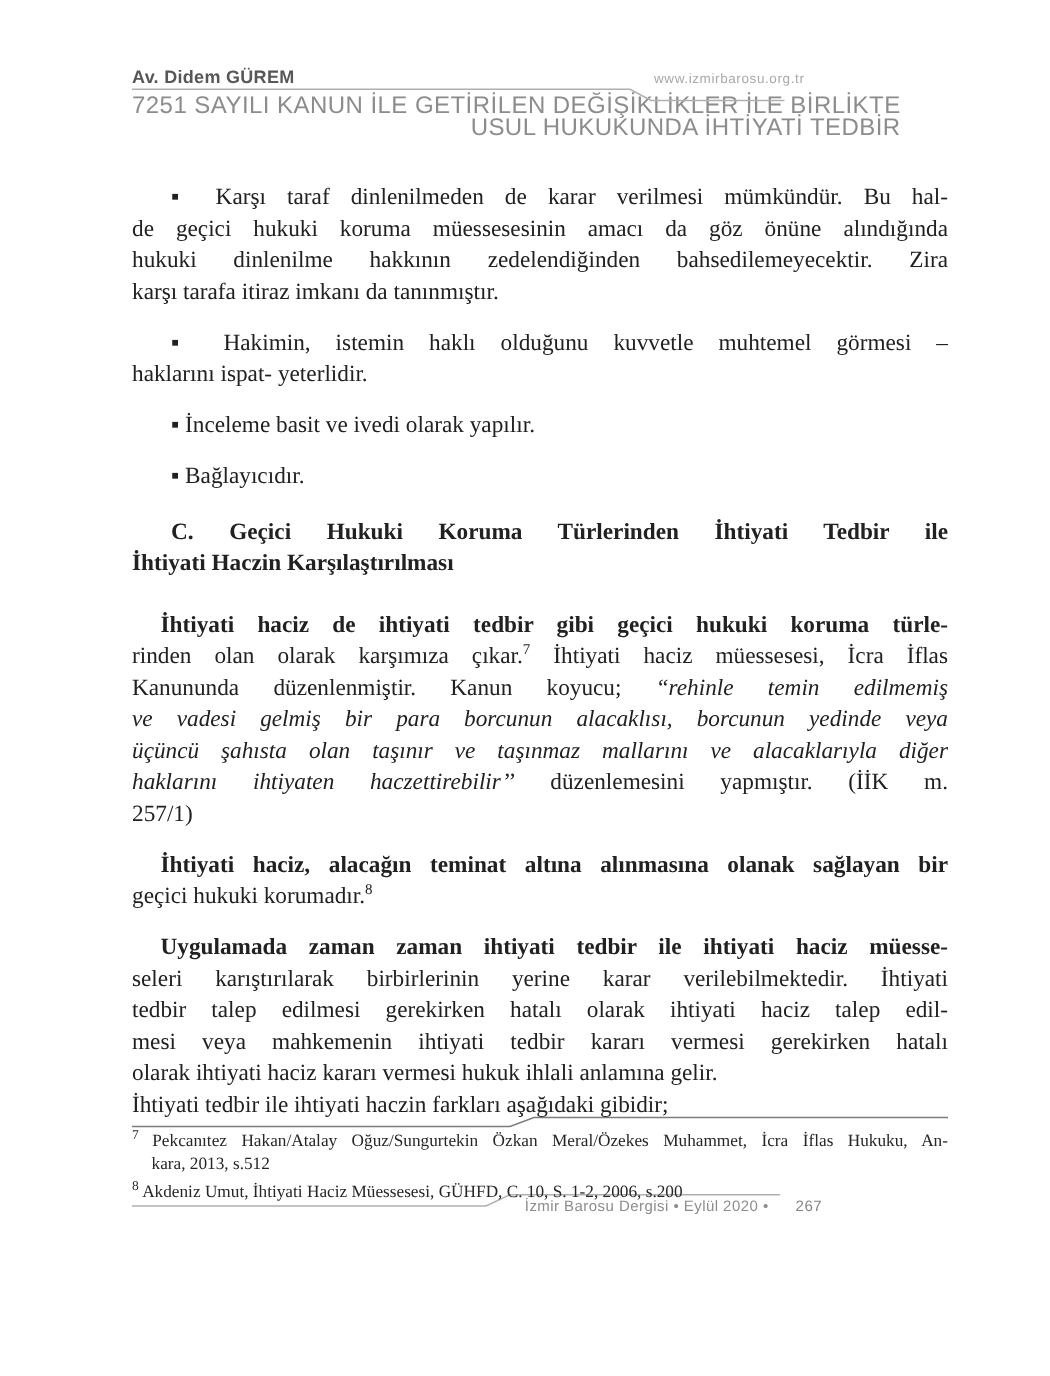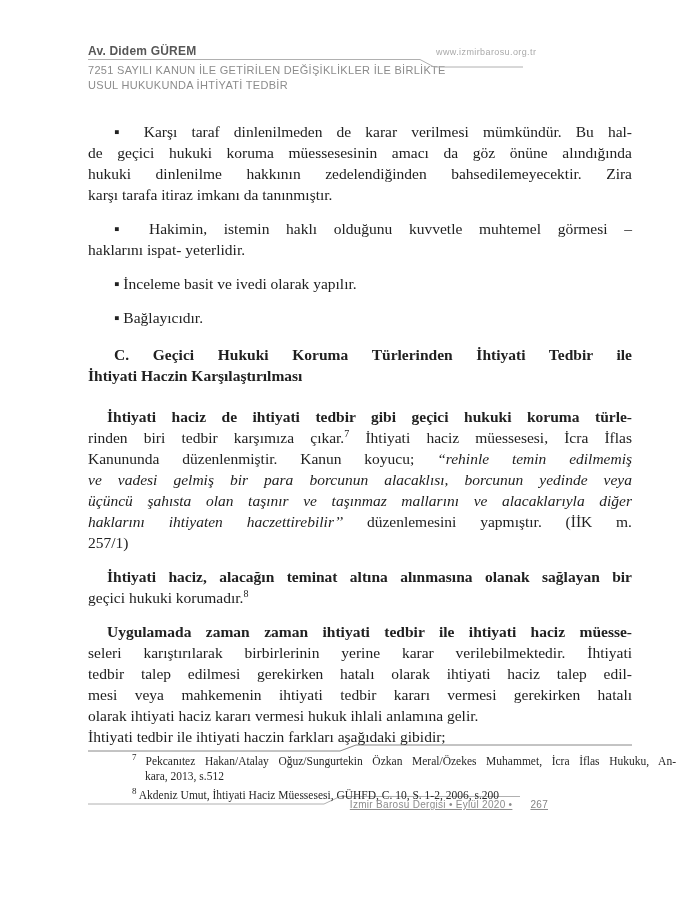--- a/index.html
+++ b/index.html
@@ -5,45 +5,45 @@
   html,body{margin:0;padding:0;background:#ffffff;}
   .page{position:relative;width:700px;height:917px;background:#ffffff;overflow:hidden;
         font-family:"Liberation Serif","DejaVu Serif",serif;color:#212121;padding-left:28px;}
 
   
   .author{position:absolute;left:88px;top:44px;font-family:"Liberation Sans","DejaVu Sans",sans-serif;
           font-size:12px;font-weight:bold;color:#575757;letter-spacing:.2px;}
   .site-url{position:absolute;left:436px;top:47px;font-family:"Liberation Sans","DejaVu Sans",sans-serif;
           font-size:9px;color:#a9a9a9;letter-spacing:.4px;}
   .doc-title{position:absolute;left:88px;top:63px;font-family:"Liberation Sans","DejaVu Sans",sans-serif;
-          font-size:11px;line-height:15px;color:#8c8c8c;letter-spacing:.3px;}
+          font-size:16px;line-height:15px;color:#8c8c8c;letter-spacing:.3px;text-align:right;}
 
   
   .rules{position:absolute;left:0;top:0;pointer-events:none;}
 
   
   .content{position:absolute;left:88px;top:121px;width:544px;font-size:15.5px;line-height:21px;}
   .para{margin:0 0 13px 0;}
   .para.heading{font-weight:bold;margin-top:16px;margin-bottom:20px;}
   .bline{text-align:justify;text-align-last:justify;text-justify:inter-word;}
   .bline.last{text-align-last:left;}
   .para.bullet .bline.indent,.para.heading .bline.indent{text-indent:26px;}
   .para.plain .bline.indent{text-indent:19px;font-weight:bold;}
   .content .sup{vertical-align:super;font-size:10px;line-height:0;}
   .i{font-style:italic;}
 
   
-  .footnotes{position:absolute;left:88px;top:754px;width:544px;font-size:11.5px;line-height:15px;color:#262626;margin-left:44px;}
+  .footnotes{position:absolute;left:88px;top:754px;width:544px;font-size:11.5px;line-height:15px;color:#262626;}
   .footnotes .para{margin:0 0 4px 0;}
   .footnotes .bline.indent{padding-left:13px;text-indent:0;}
   .footnotes .sup{vertical-align:super;font-size:9px;line-height:0;}
 
   
   .footer-row{position:absolute;top:799px;right:180px;display:flex;align-items:baseline;gap:18px;
-          font-family:"Liberation Sans","DejaVu Sans",sans-serif;font-size:10px;color:#8c8c8c;letter-spacing:.3px;text-decoration:underline;}
+          font-family:"Liberation Sans","DejaVu Sans",sans-serif;font-size:10px;color:#8c8c8c;letter-spacing:.3px;}
   .footer-row .pagenum{color:#858585;}
 </style>
 </head>
 <body>
 
 <div class="page">
 
   <div class="author">Av. Didem GÜREM</div>
   <div class="site-url">www.izmirbarosu.org.tr</div>
   <div class="doc-title">
@@ -73,21 +73,21 @@
       </div>
       <div class="para bullet">
         <div class="bline indent last"><span>▪ Bağlayıcıdır.</span></div>
       </div>
       <div class="para heading">
         <div class="bline indent"><span>C. Geçici Hukuki Koruma Türlerinden İhtiyati Tedbir ile</span></div>
         <div class="bline last"><span>İhtiyati Haczin Karşılaştırılması</span></div>
       </div>
       <div class="para plain">
         <div class="bline indent"><span>İhtiyati haciz de ihtiyati tedbir gibi geçici hukuki koruma türle-</span></div>
-        <div class="bline"><span>rinden biri tedbir karşımıza çıkar.</span><span class="sup">7</span><span> İhtiyati haciz müessesesi, İcra İflas</span></div>
+        <div class="bline"><span>rinden olan olarak karşımıza çıkar.</span><span class="sup">7</span><span> İhtiyati haciz müessesesi, İcra İflas</span></div>
         <div class="bline"><span>Kanununda düzenlenmiştir. Kanun koyucu; </span><span class="i">“rehinle temin edilmemiş</span></div>
         <div class="bline"><span class="i">ve vadesi gelmiş bir para borcunun alacaklısı, borcunun yedinde veya</span></div>
         <div class="bline"><span class="i">üçüncü şahısta olan taşınır ve taşınmaz mallarını ve alacaklarıyla diğer</span></div>
         <div class="bline"><span class="i">haklarını ihtiyaten haczettirebilir’’</span><span> düzenlemesini yapmıştır. (İİK m.</span></div>
         <div class="bline last"><span>257/1)</span></div>
       </div>
       <div class="para plain">
         <div class="bline indent"><span>İhtiyati haciz, alacağın teminat altına alınmasına olanak sağlayan bir</span></div>
         <div class="bline last"><span>geçici hukuki korumadır.</span><span class="sup">8</span></div>
       </div>

